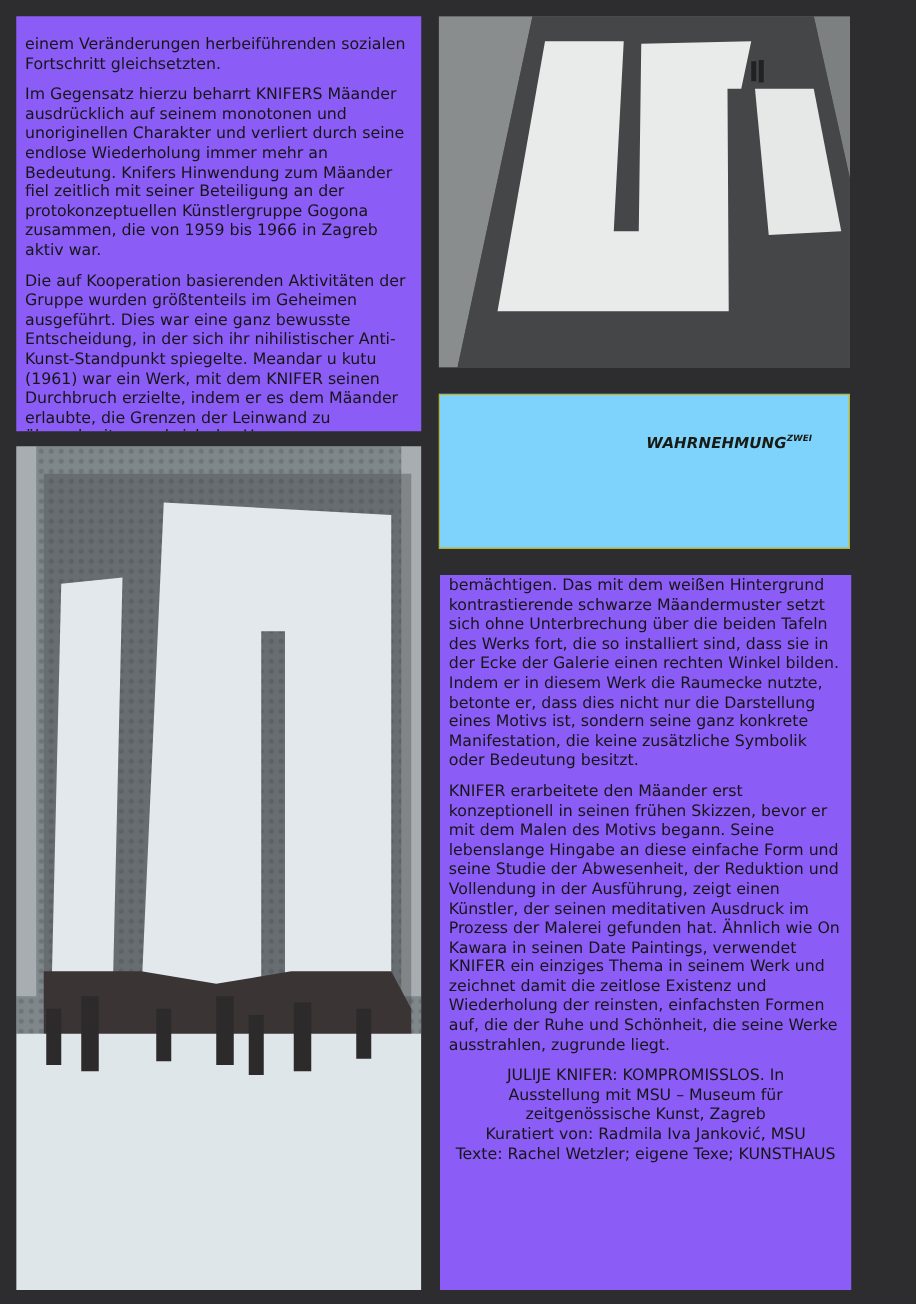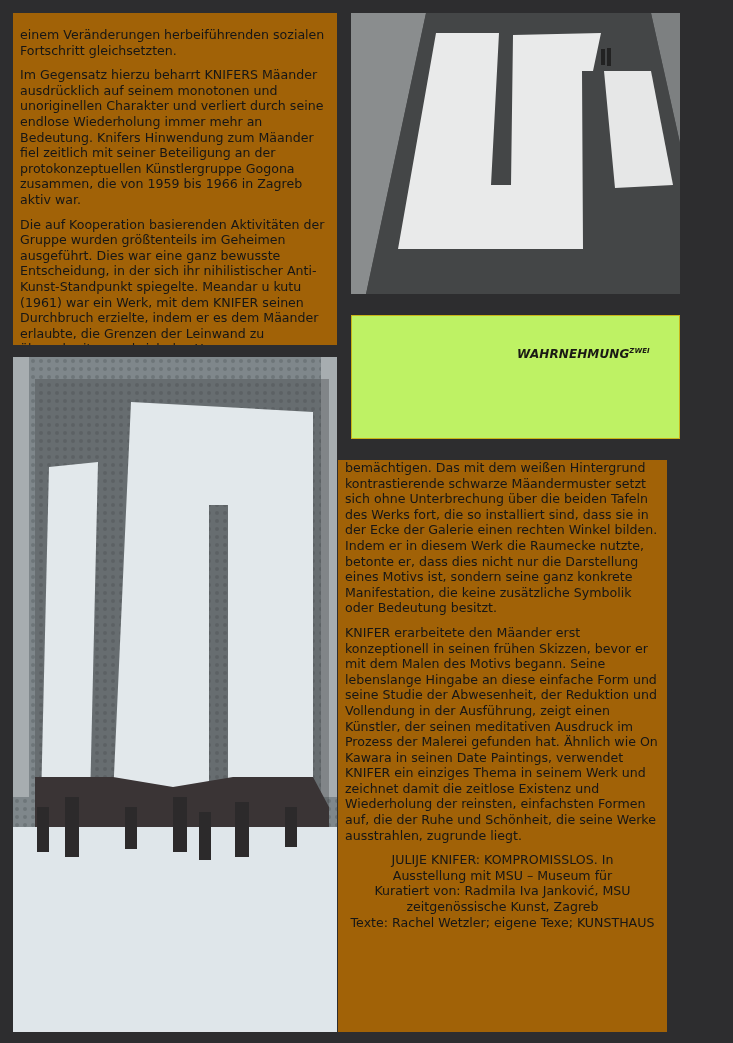--- a/index.html
+++ b/index.html
@@ -5,46 +5,46 @@
     html, body { margin: 0; padding: 0; }
     body {
       width: 733px; height: 1043px;
       background: #2d2d2f;
       position: relative;
       overflow: hidden;
       font-family: "DejaVu Sans", sans-serif;
     }
     .panel { position: absolute; box-sizing: border-box; }
     .textbox {
-      background: #a16207;
+      background: #8b5cf6;
       color: #161616;
       font-size: 12.6px;
       line-height: 15.6px;
       padding: 2px 7px 0 7px;
       overflow: hidden;
     }
     .textbox p { margin: 0 0 9px 0; }
     #text-top { left: 13px; top: 13px; width: 324px; height: 332px; padding-top: 14px; }
-    #text-bottom { left: 338px; top: 460px; width: 329px; height: 572px; padding-top: 0; }
+    #text-bottom { left: 352px; top: 460px; width: 329px; height: 572px; padding-top: 0; }
     #text-bottom .credits { margin-top: 0; text-align: center; }
     #text-bottom .credits div { white-space: nowrap; }
 
     #photo-top {
       left: 351px; top: 13px; width: 329px; height: 281px;
       background: #5e6060;
       overflow: hidden;
     }
     #photo-left {
       left: 13px; top: 357px; width: 324px; height: 675px;
       background: #7d8488;
       overflow: hidden;
     }
     #yellow {
       left: 351px; top: 315px; width: 329px; height: 124px;
-      background: #bef264;
+      background: #7dd3fc;
       box-shadow: 0 0 0 1px #c9b418 inset;
     }
     .brand {
       position: absolute; left: 166px; top: 32px;
       font-weight: bold; font-style: italic;
       font-size: 12px; letter-spacing: 0.1px;
       color: #1a1a14;
       white-space: nowrap;
     }
     .brand sup { font-size: 7px; vertical-align: 5px; letter-spacing: 0; }
@@ -115,18 +115,18 @@
     </g>
   </svg>
 </div>
 
 <div class="panel textbox" id="text-bottom">
   <p>bemächtigen. Das mit dem weißen Hintergrund kontrastierende schwarze Mäandermuster setzt sich ohne Unterbrechung über die beiden Tafeln des Werks fort, die so installiert sind, dass sie in der Ecke der Galerie einen rechten Winkel bilden. Indem er in diesem Werk die Raumecke nutzte, betonte er, dass dies nicht nur die Darstellung eines Motivs ist, sondern seine ganz konkrete Manifestation, die keine zusätzliche Symbolik oder Bedeutung besitzt.</p>
   <p>KNIFER erarbeitete den Mäander erst konzeptionell in seinen frühen Skizzen, bevor er mit dem Malen des Motivs begann. Seine lebenslange Hingabe an diese einfache Form und seine Studie der Abwesenheit, der Reduktion und Vollendung in der Ausführung, zeigt einen Künstler, der seinen meditativen Ausdruck im Prozess der Malerei gefunden hat. Ähnlich wie On Kawara in seinen Date Paintings, verwendet KNIFER ein einziges Thema in seinem Werk und zeichnet damit die zeitlose Existenz und Wiederholung der reinsten, einfachsten Formen auf, die der Ruhe und Schönheit, die seine Werke ausstrahlen, zugrunde liegt.</p>
   <div class="credits">
     <div>JULIJE KNIFER: KOMPROMISSLOS. In</div>
     <div>Ausstellung mit MSU – Museum für</div>
+    <div>zeitgenössische Kunst, Zagreb</div>
     <div>Kuratiert von: Radmila Iva Janković, MSU</div>
-    <div>zeitgenössische Kunst, Zagreb</div>
     <div>Texte: Rachel Wetzler; eigene Texe; KUNSTHAUS</div>
 
   </div>
 </div>
 
 </body></html>

